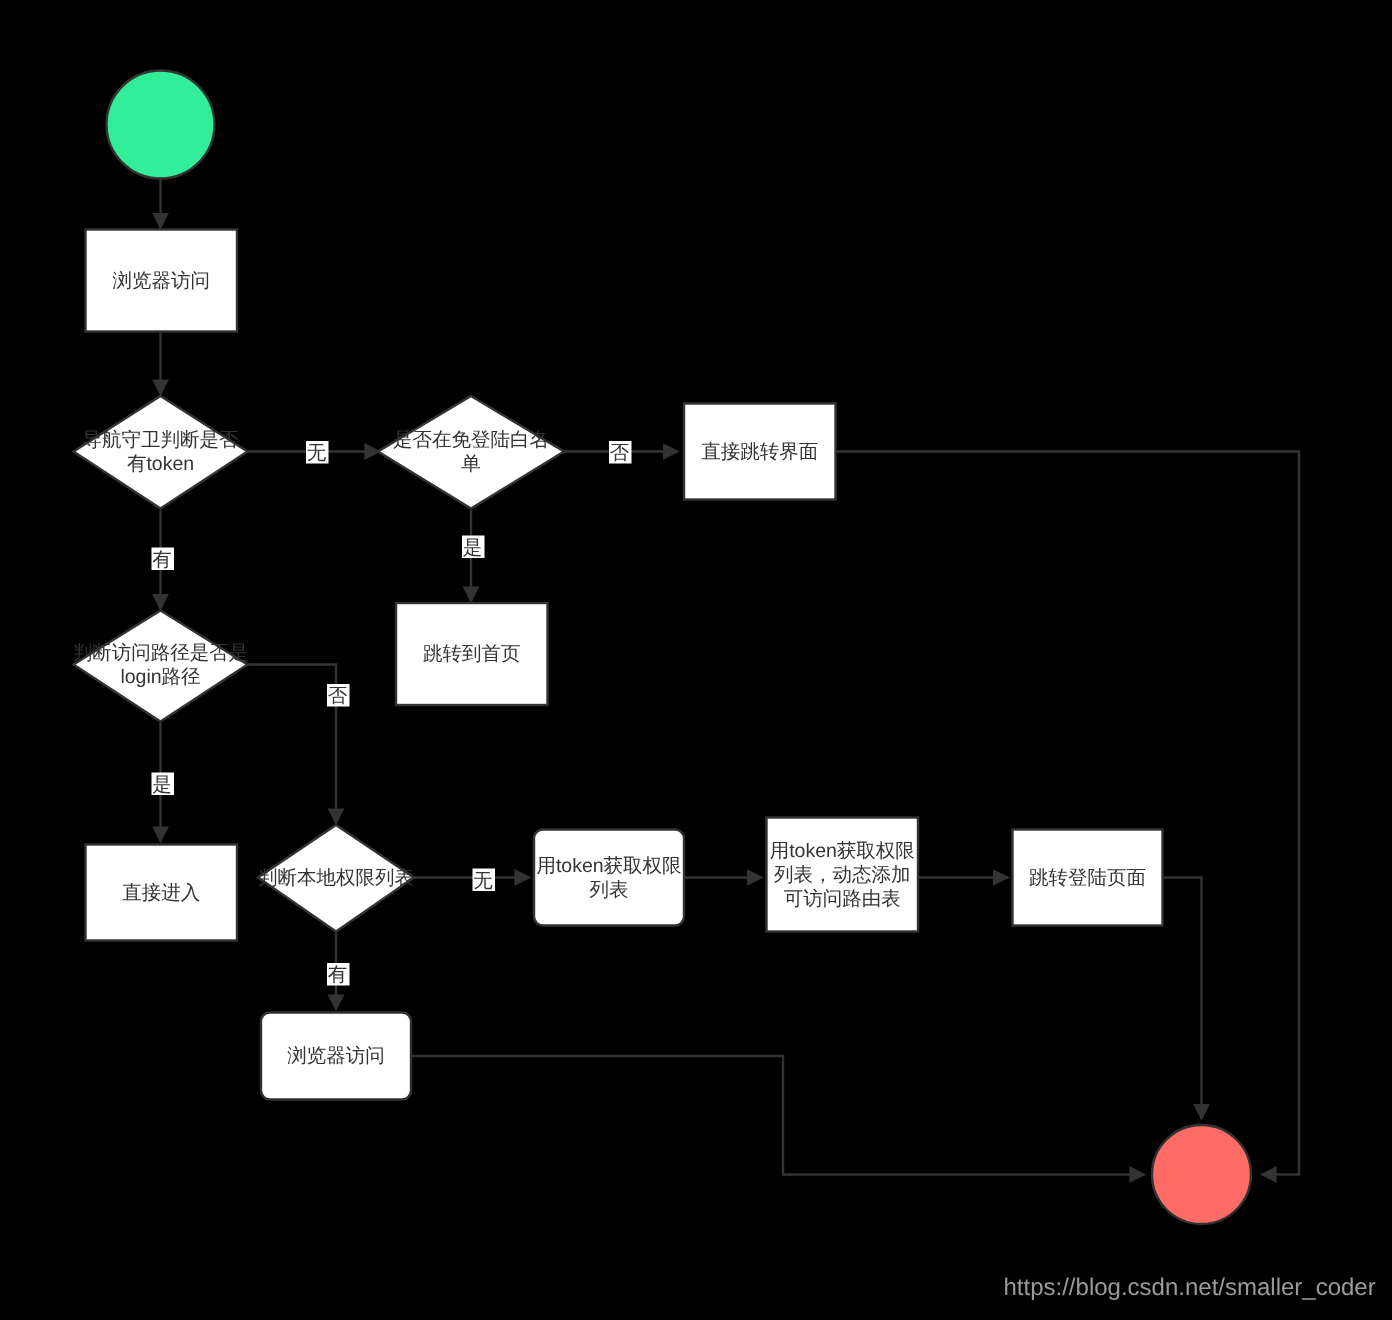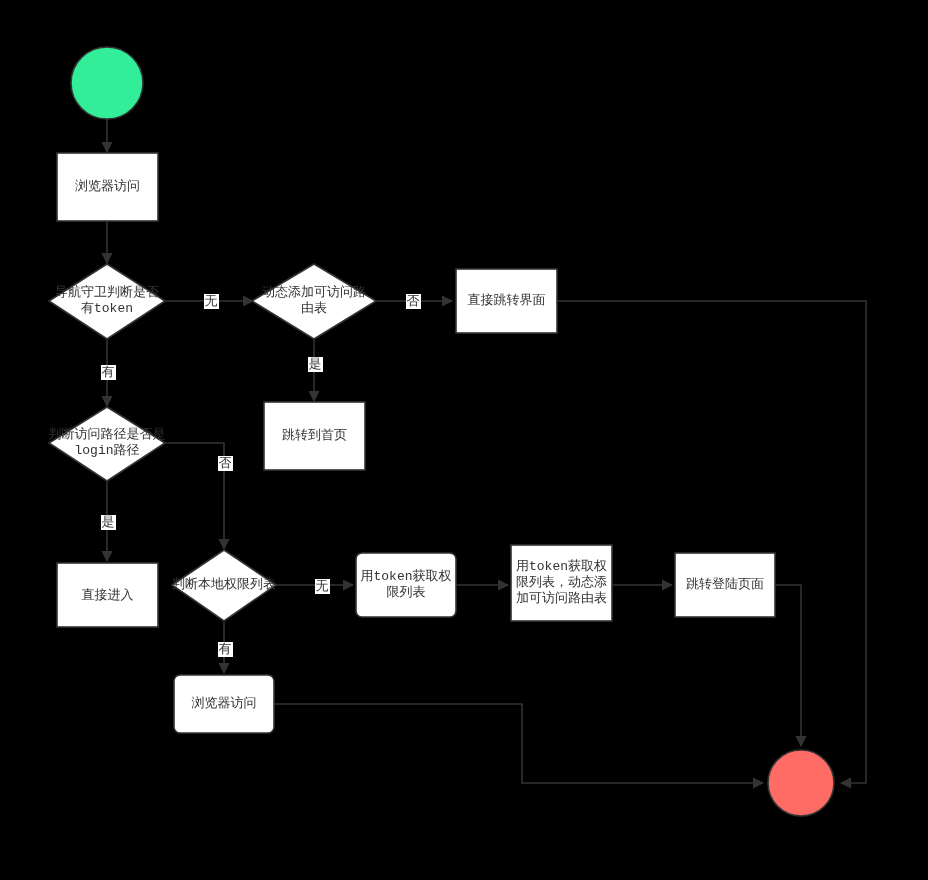--- a/index.html
+++ b/index.html
@@ -7,21 +7,21 @@
     margin: 0;
     padding: 0;
     background: #000000;
   }
   #canvas {
     position: relative;
     width: 928px;
     height: 880px;
     background: #000000;
     overflow: hidden;
-    font-family: Liberation Mono, monospace;
+    font-family: Liberation Sans, sans-serif;
   }
   #flow-svg {
     position: absolute;
     left: 0;
     top: 0;
     width: 928px;
     height: 880px;
   }
   .node-label {
     font-size: 13px;
@@ -109,21 +109,21 @@
     <polygon points="107,264 165,301 107,339 49,301" fill="#ffffff" stroke="#333333" stroke-width="1.6"></polygon>
     <foreignObject x="50" y="276" width="114" height="50">
       <div xmlns="http://www.w3.org/1999/xhtml">
         <span class="node-label">导航守卫判断是否有token</span>
       </div>
     </foreignObject>
 
     <polygon points="314,264 376,301 314,339 252,301" fill="#ffffff" stroke="#333333" stroke-width="1.6"></polygon>
     <foreignObject x="258" y="276" width="112" height="50">
       <div xmlns="http://www.w3.org/1999/xhtml">
-        <span class="node-label">动态添加可访问路由表</span>
+        <span class="node-label">是否在免登陆白名单</span>
       </div>
     </foreignObject>
 
     <rect x="456" y="269" width="101" height="64" fill="#ffffff" stroke="#333333" stroke-width="1.6"></rect>
     <foreignObject x="456" y="269" width="101" height="64">
       <div xmlns="http://www.w3.org/1999/xhtml">
         <span class="node-label">直接跳转界面</span>
       </div>
     </foreignObject>
 
@@ -229,14 +229,15 @@
       </div>
     </foreignObject>
 
     <foreignObject x="212" y="637" width="26" height="24">
       <div xmlns="http://www.w3.org/1999/xhtml">
         <span class="edge-label">有</span>
       </div>
     </foreignObject>
   </svg>
 
+  <div class="watermark" style="left:669px; top:850px;">https://blog.csdn.net/smaller_coder</div>
 
 </div>
 
 </body></html>

